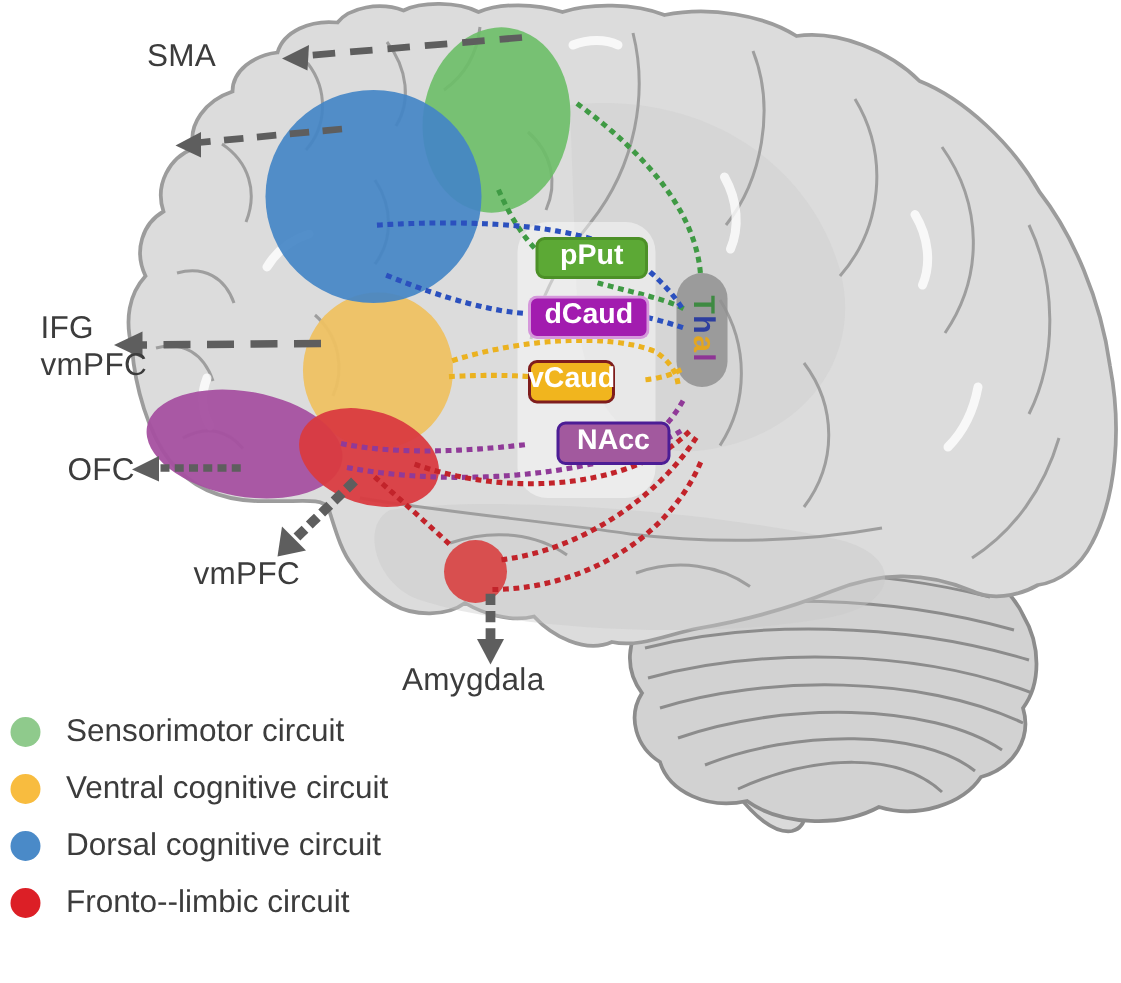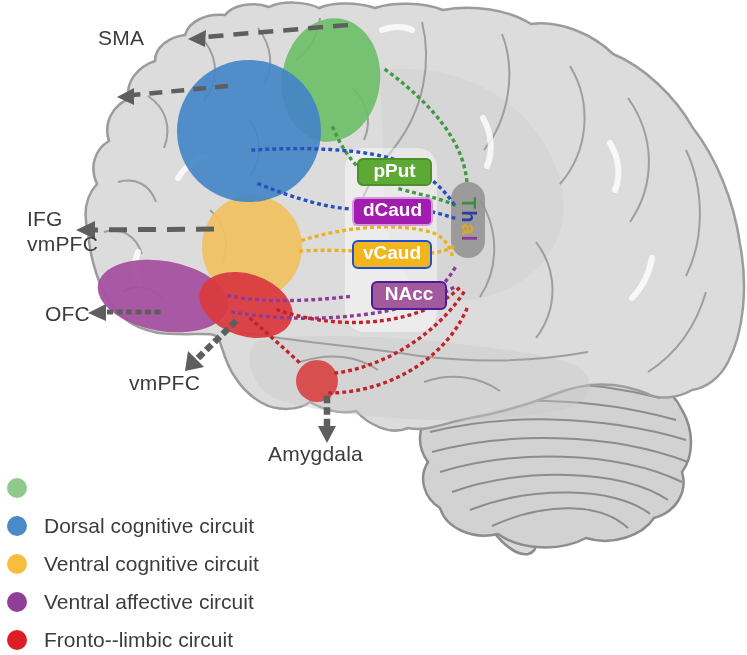--- a/index.html
+++ b/index.html
@@ -5,21 +5,21 @@
   html,body{margin:0;padding:0;background:#ffffff;}
   .figure{position:relative;width:747px;height:655px;background:#ffffff;overflow:hidden;
           font-family:"Liberation Sans",sans-serif;}
   .figure svg{position:absolute;left:0;top:0;}
   .lbl{position:absolute;font-size:21px;font-weight:400;color:#3c3c3c;letter-spacing:.2px;line-height:25px;white-space:nowrap;}
   .lbl.right{text-align:left;}
   .node{position:absolute;display:flex;align-items:flex-start;justify-content:center;
         color:#ffffff;font-size:19px;font-weight:700;border-radius:6px;box-sizing:border-box;}
   .node.pput{left:357px;top:158px;width:75px;height:28px;border:2px solid #4c9027;}
   .node.dcaud{left:352px;top:197px;width:81px;height:29px;border:2px solid rgba(255,255,255,.55);}
-  .node.vcaud{left:352px;top:240px;width:80px;height:29px;border:2px solid #1d4ed8;}
+  .node.vcaud{left:352px;top:240px;width:58px;height:29px;border:2px solid #7f1d1d;}
   .node.nacc{left:371px;top:281px;width:76px;height:29px;border:2px solid #4c1d95;}
   .thal{position:absolute;left:451px;top:182px;width:34px;height:76px;
         display:flex;align-items:center;justify-content:center;}
   .thal .vtxt{writing-mode:vertical-rl;font-size:20px;font-weight:700;letter-spacing:1px;}
   .legend{position:absolute;left:7px;top:469px;display:flex;flex-direction:column;}
   .legend-row{display:flex;align-items:center;height:38px;gap:17px;}
   .legend-dot{width:20px;height:20px;border-radius:50%;flex:0 0 auto;}
   .legend-label{font-size:21px;color:#3c3c3c;}
 </style>
 </head>
@@ -196,32 +196,29 @@
 
   <div class="thal">
     <span class="vtxt">
       <span style="color: rgb(62, 138, 66);">T</span><span style="color: rgb(45, 62, 159);">h</span><span style="color: rgb(227, 166, 31);">a</span><span style="color: rgb(142, 53, 149);">l</span>
     </span>
   </div>
 
   <div class="legend">
     <div class="legend-row">
       <span class="legend-dot" style="background-color: rgb(143, 202, 140);"></span>
+      <span class="legend-label">Sensorimotor circuit</span>
+    </div>
+    <div class="legend-row">
+      <span class="legend-dot" style="background-color: rgb(248, 188, 63);"></span>
+      <span class="legend-label">Ventral cognitive circuit</span>
     </div>
     <div class="legend-row">
       <span class="legend-dot" style="background-color: rgb(74, 138, 200);"></span>
       <span class="legend-label">Dorsal cognitive circuit</span>
     </div>
     <div class="legend-row">
-      <span class="legend-dot" style="background-color: rgb(248, 188, 63);"></span>
-      <span class="legend-label">Ventral cognitive circuit</span>
-    </div>
-    <div class="legend-row">
-      <span class="legend-dot" style="background-color: rgb(143, 63, 151);"></span>
-      <span class="legend-label">Ventral affective circuit</span>
-    </div>
-    <div class="legend-row">
       <span class="legend-dot" style="background-color: rgb(220, 31, 38);"></span>
       <span class="legend-label">Fronto--limbic circuit</span>
     </div>
   </div>
 
 </div>
 
 </body></html>

